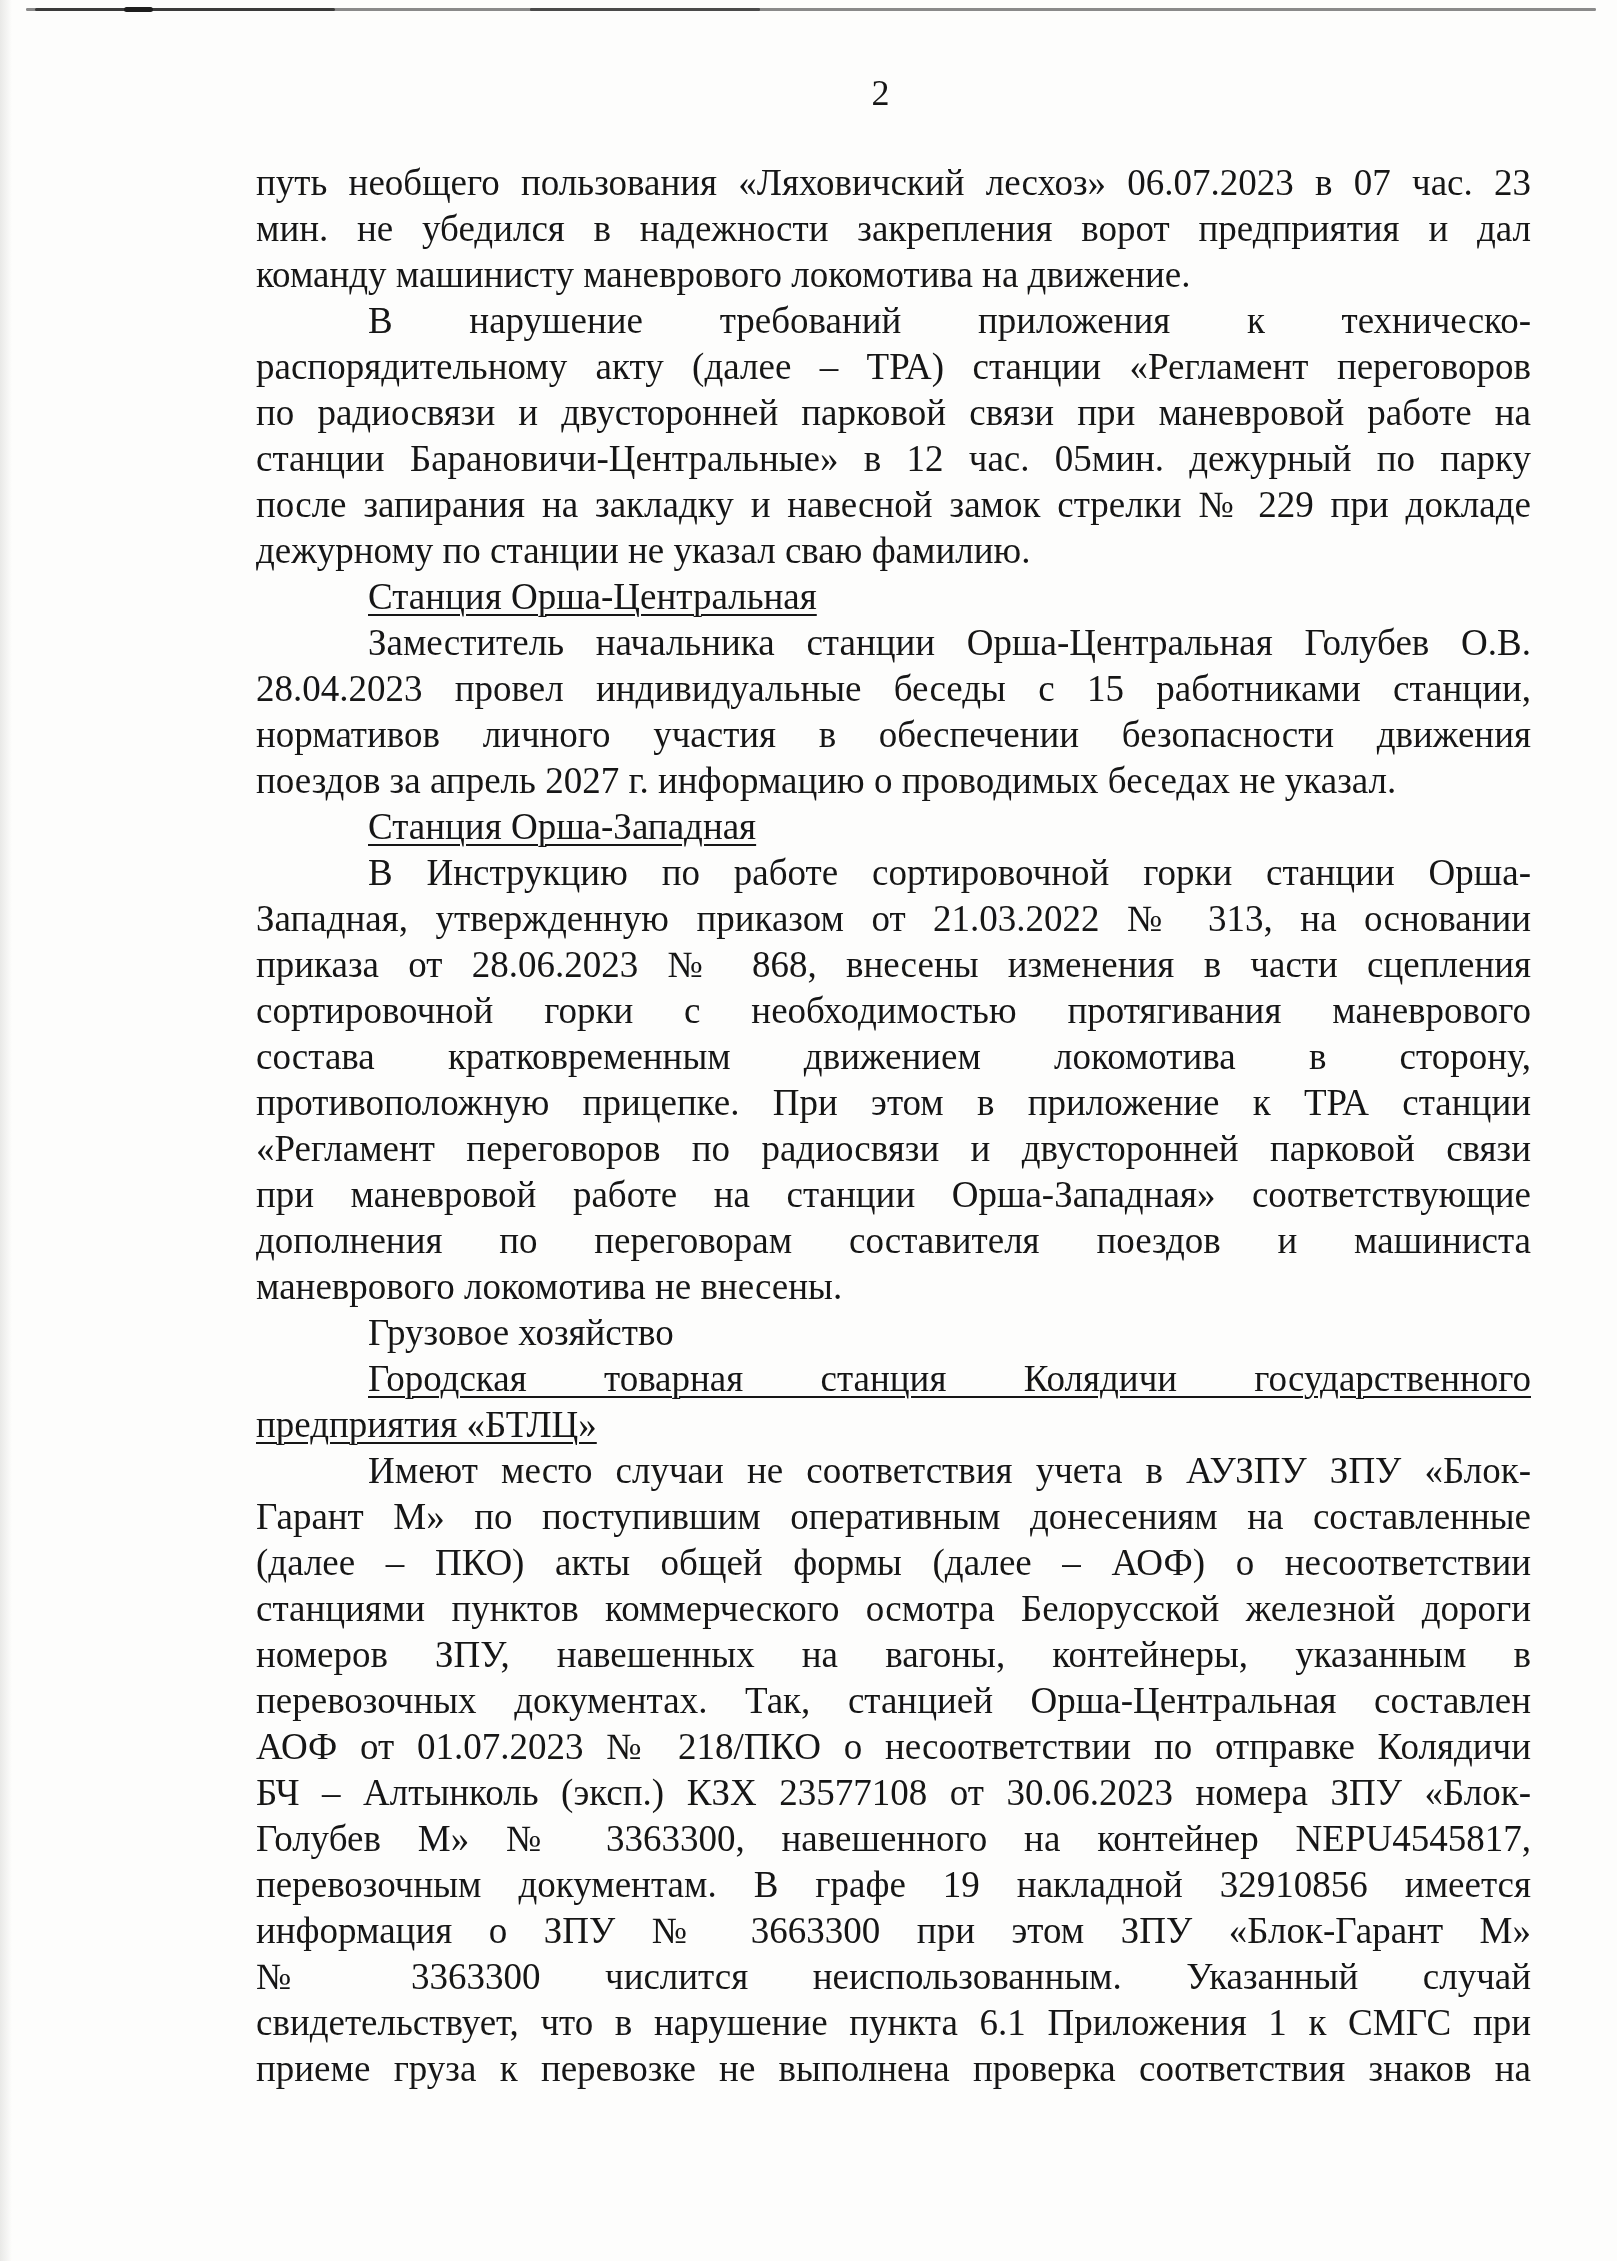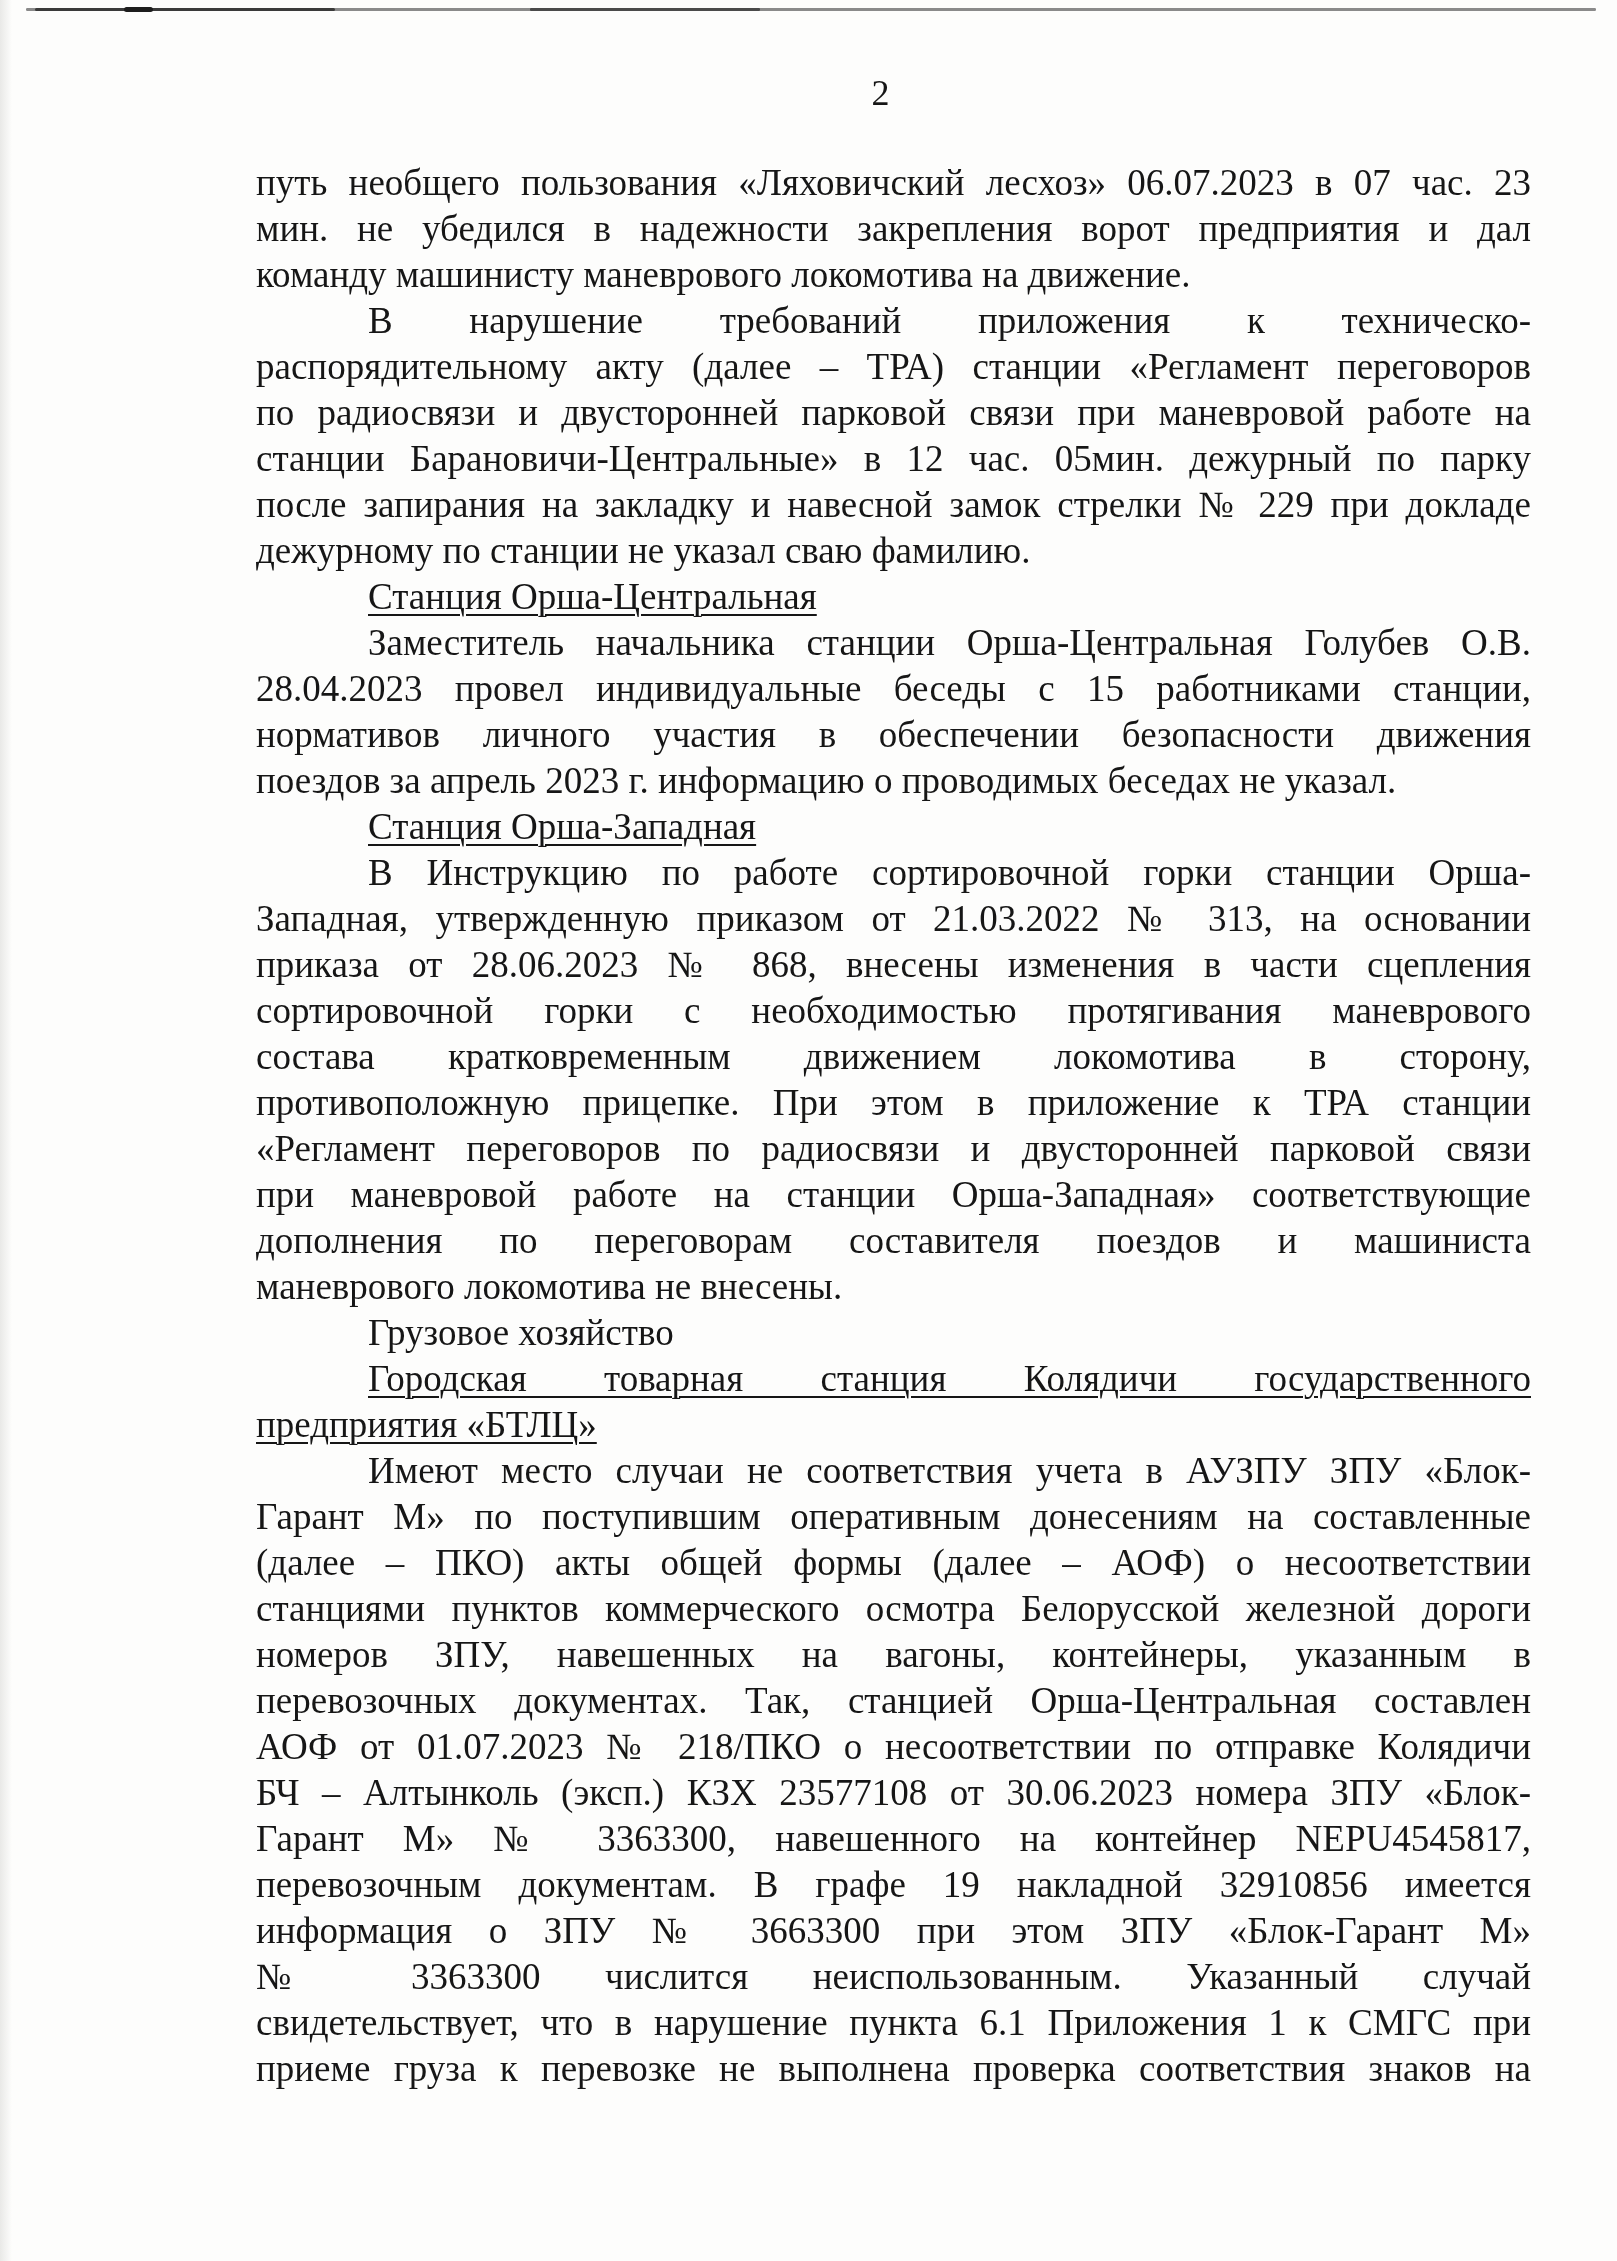--- a/index.html
+++ b/index.html
@@ -110,21 +110,21 @@
       <div class="line stretch">после запирания на закладку и навесной замок стрелки № 229 при докладе</div>
       <div class="line">дежурному по станции не указал сваю фамилию.</div>
     </div>
     <div class="block heading-underline">
       <div class="line indent">Станция Орша-Центральная</div>
     </div>
     <div class="block body">
       <div class="line stretch indent">Заместитель начальника станции Орша-Центральная Голубев О.В.</div>
       <div class="line stretch">28.04.2023 провел индивидуальные беседы с 15 работниками станции,</div>
       <div class="line stretch">нормативов личного участия в обеспечении безопасности движения</div>
-      <div class="line">поездов за апрель 2023 г. информацию о проводимых беседах не указал.</div>
+      <div class="line">поездов за апрель 2027 г. информацию о проводимых беседах не указал.</div>
     </div>
     <div class="block heading-underline">
       <div class="line indent">Станция Орша-Западная</div>
     </div>
     <div class="block body">
       <div class="line stretch indent">В Инструкцию по работе сортировочной горки станции Орша-</div>
       <div class="line stretch">Западная, утвержденную приказом от 21.03.2022 № 313, на основании</div>
       <div class="line stretch">приказа от 28.06.2023 № 868, внесены изменения в части сцепления</div>
       <div class="line stretch">сортировочной горки с необходимостью протягивания маневрового</div>
       <div class="line stretch">состава кратковременным движением локомотива в сторону,</div>
@@ -143,21 +143,21 @@
     </div>
     <div class="block body">
       <div class="line stretch indent">Имеют место случаи не соответствия учета в АУЗПУ ЗПУ «Блок-</div>
       <div class="line stretch">Гарант М» по поступившим оперативным донесениям на составленные</div>
       <div class="line stretch">(далее – ПКО) акты общей формы (далее – АОФ) о несоответствии</div>
       <div class="line stretch">станциями пунктов коммерческого осмотра Белорусской железной дороги</div>
       <div class="line stretch">номеров ЗПУ, навешенных на вагоны, контейнеры, указанным в</div>
       <div class="line stretch">перевозочных документах. Так, станцией Орша-Центральная составлен</div>
       <div class="line stretch">АОФ от 01.07.2023 № 218/ПКО о несоответствии по отправке Колядичи</div>
       <div class="line stretch">БЧ – Алтынколь (эксп.) КЗХ 23577108 от 30.06.2023 номера ЗПУ «Блок-</div>
-      <div class="line stretch">Гарант М» № 3363300, навешенного на контейнер NEPU4545817,</div>
+      <div class="line stretch">Голубев М» № 3363300, навешенного на контейнер NEPU4545817,</div>
       <div class="line stretch">перевозочным документам. В графе 19 накладной 32910856 имеется</div>
       <div class="line stretch">информация о ЗПУ № 3663300 при этом ЗПУ «Блок-Гарант М»</div>
       <div class="line stretch">№ 3363300 числится неиспользованным. Указанный случай</div>
       <div class="line stretch">свидетельствует, что в нарушение пункта 6.1 Приложения 1 к СМГС при</div>
       <div class="line stretch">приеме груза к перевозке не выполнена проверка соответствия знаков на</div>
     </div>
   </div>
 
 
 </body></html>

